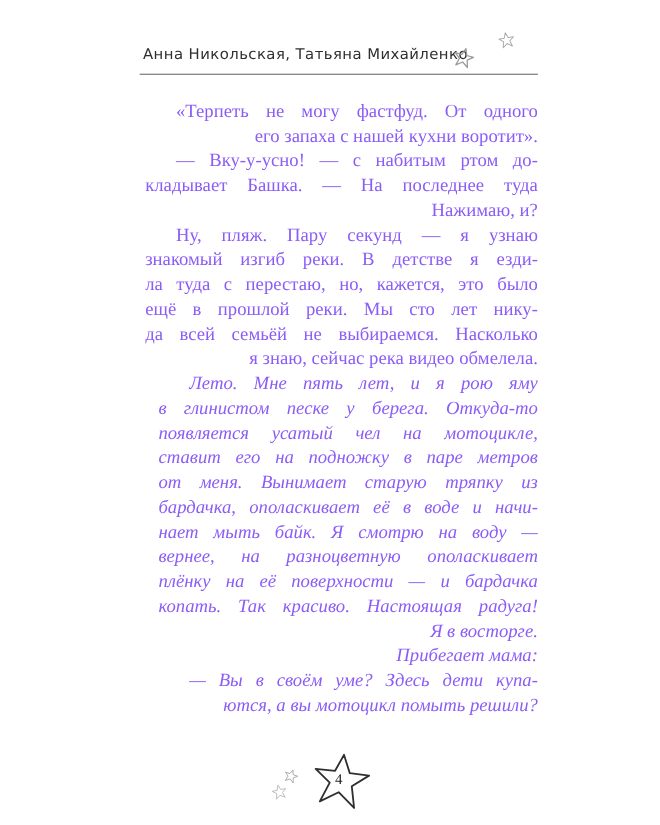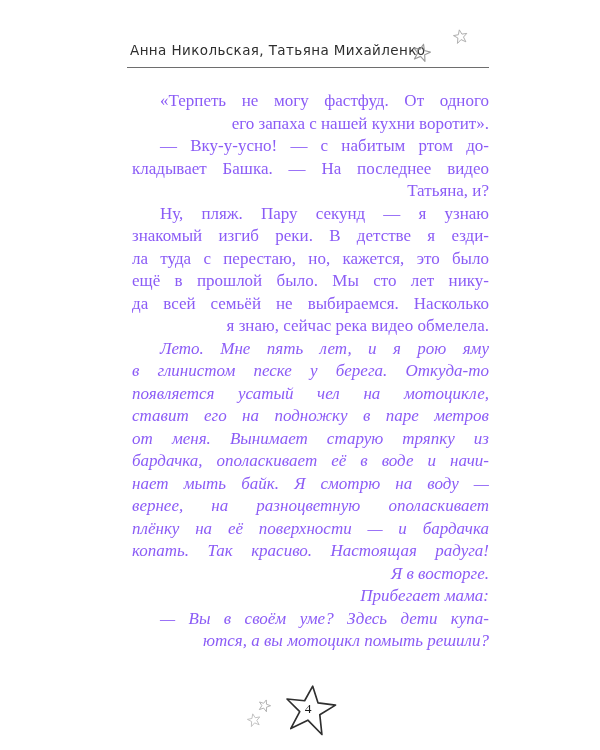--- a/index.html
+++ b/index.html
@@ -48,21 +48,21 @@
     overflow: hidden;
     text-align: right;
     white-space: nowrap;
   }
   .line.just {
     text-align: justify;
     text-align-last: justify;
     white-space: normal;
   }
   .line.indent { text-indent: 28px; }
-  .line.italic { font-style: italic; }
+  .line.italic { font-style: italic; margin-left: 12px; }
   
   .star-f1 { left: 258px; top: 699px; width: 13px; height: 13px; color: #a8a8a8; transform: rotate(18deg); }
   .star-f2 { left: 247px; top: 713px; width: 14px; height: 14px; color: #bdbdbd; transform: rotate(-12deg); }
   .star-page {
     left: 282px; top: 684px; width: 56px; height: 52px;
     color: #2f2f2f; transform: rotate(9deg);
   }
   .pagenum {
     position: absolute;
     left: 288px; top: 701px;
@@ -87,26 +87,26 @@
       <polygon points="50,5 62,36 95,37 69,57 79,91 50,71 22,92 31,57 5,36 38,36" stroke-width="6"></polygon>
     </svg>
 
     <div class="header-rule"></div>
   </div>
 
   <div class="text-block">
       <div class="line indent just">«Терпеть не могу фастфуд. От одного</div>
       <div class="line">его запаха с нашей кухни воротит».</div>
       <div class="line indent just">— Вку-у-усно! — с набитым ртом до-</div>
-      <div class="line just">кладывает Башка. — На последнее видео</div>
-      <div class="line indent">Татьяна, и?</div>
+      <div class="line just">кладывает Башка. — На последнее туда</div>
+      <div class="line indent">Нажимаю, и?</div>
       <div class="line indent just">Ну, пляж. Пару секунд — я узнаю</div>
       <div class="line just">знакомый изгиб реки. В детстве я езди-</div>
       <div class="line just">ла туда с перестаю, но, кажется, это было</div>
-      <div class="line just">ещё в прошлой было. Мы сто лет нику-</div>
+      <div class="line just">ещё в прошлой реки. Мы сто лет нику-</div>
       <div class="line just">да всей семьёй не выбираемся. Насколько</div>
       <div class="line">я знаю, сейчас река видео обмелела.</div>
       <div class="line italic indent just">Лето. Мне пять лет, и я рою яму</div>
       <div class="line italic just">в глинистом песке у берега. Откуда-то</div>
       <div class="line italic just">появляется усатый чел на мотоцикле,</div>
       <div class="line italic just">ставит его на подножку в паре метров</div>
       <div class="line italic just">от меня. Вынимает старую тряпку из</div>
       <div class="line italic just">бардачка, ополаскивает её в воде и начи-</div>
       <div class="line italic just">нает мыть байк. Я смотрю на воду —</div>
       <div class="line italic just">вернее, на разноцветную ополаскивает</div>

